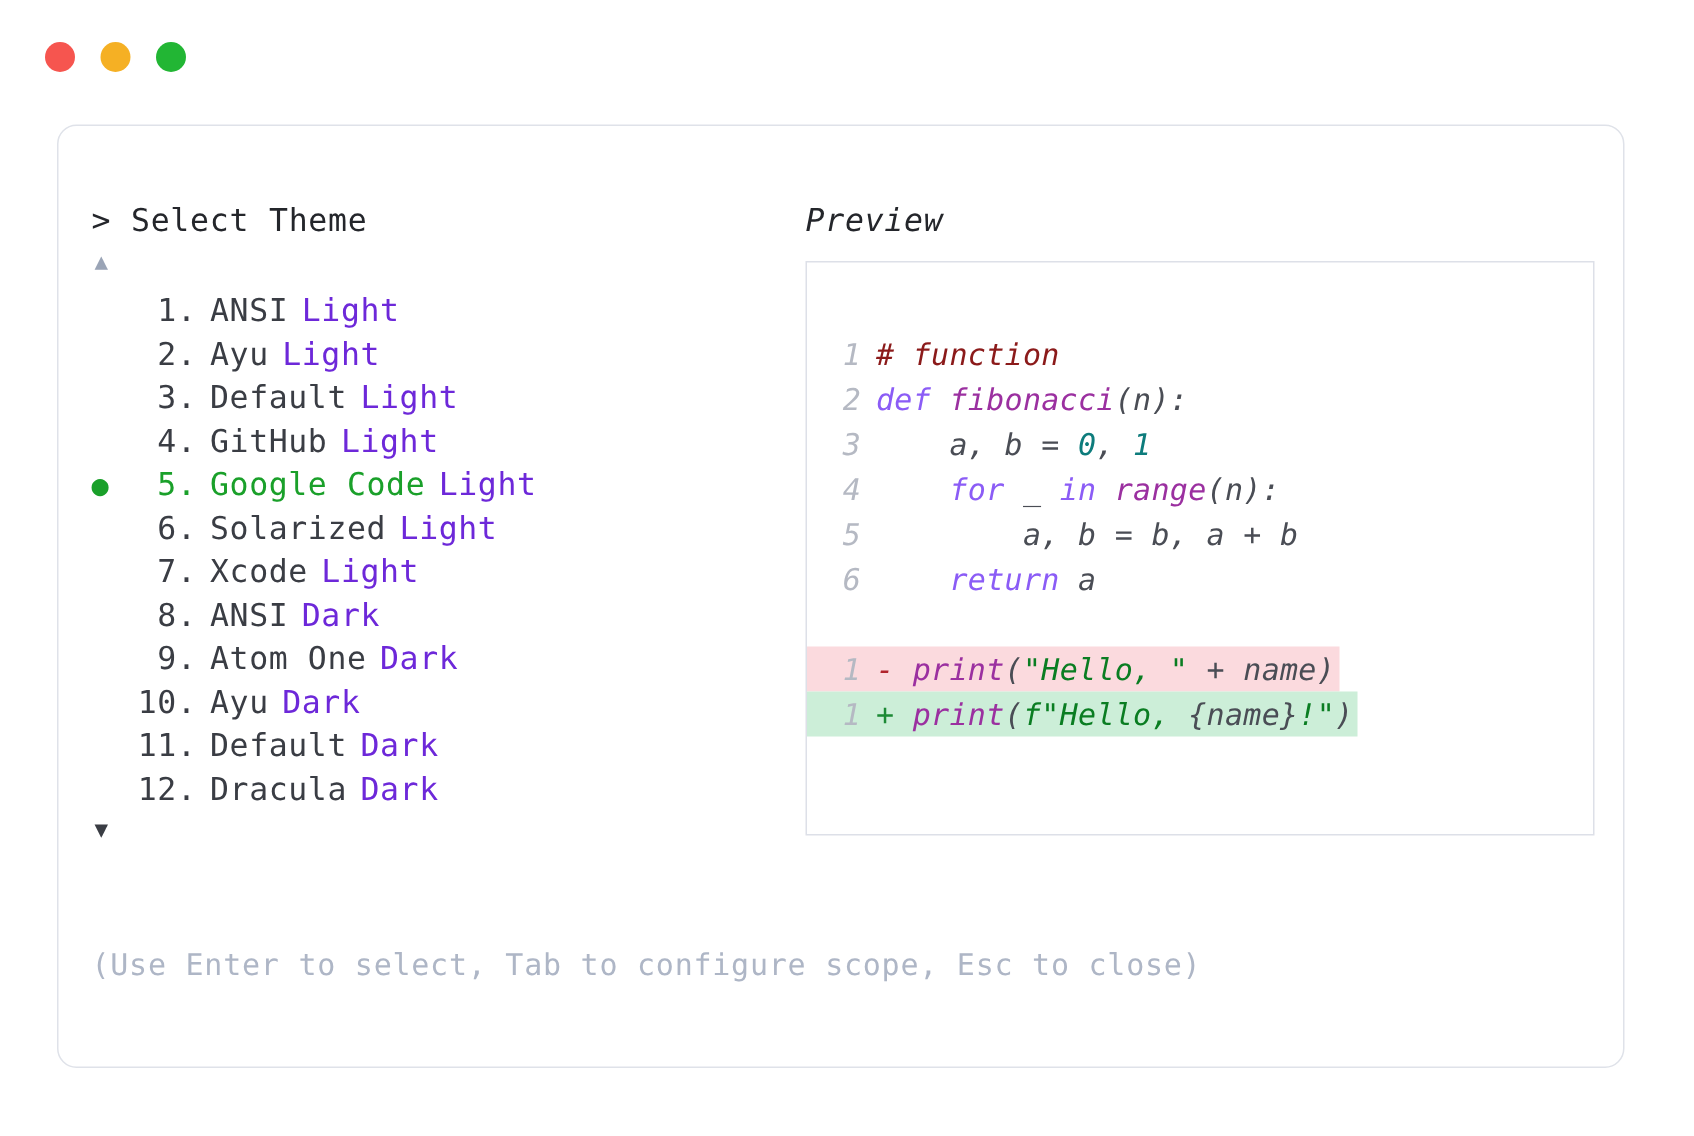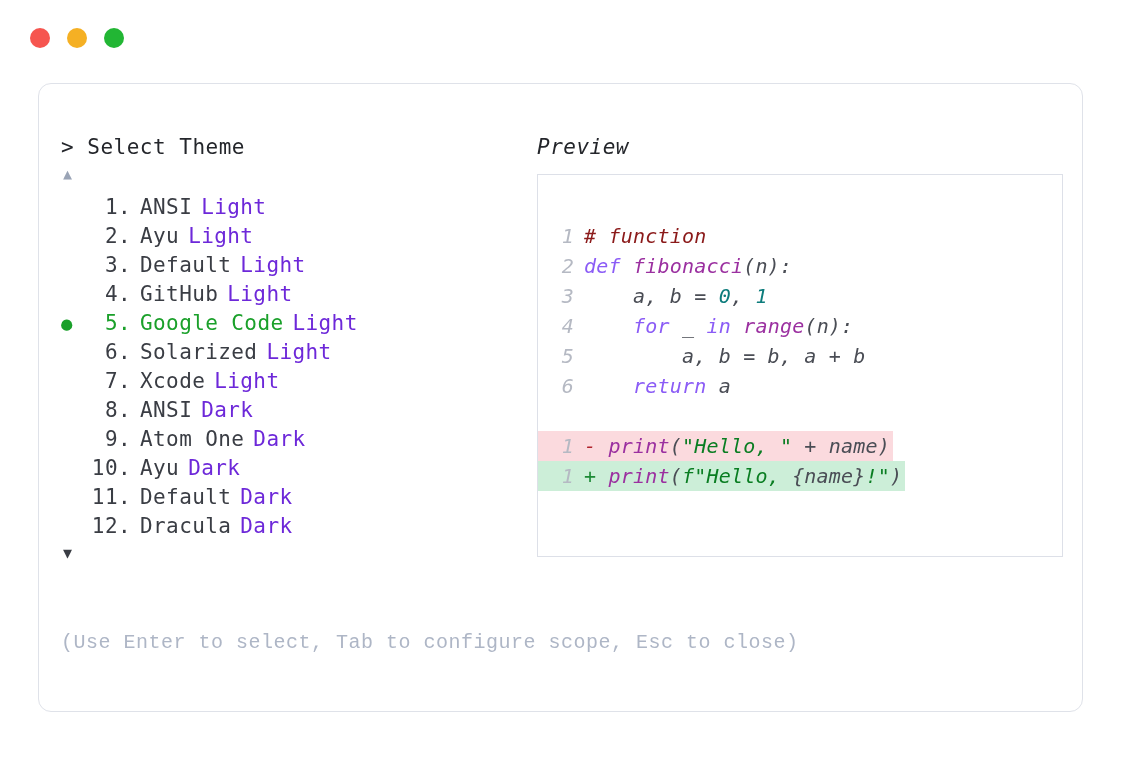--- a/index.html
+++ b/index.html
@@ -171,21 +171,20 @@
   
   .hint {
     position: absolute;
     left: 22px;
     top: 545px;
     font-size: 20px;
     line-height: 28px;
     letter-spacing: 0.5px;
     color: #aeb6c6;
     white-space: pre;
-    font-family: Liberation Mono, monospace;
   }
 </style>
 </head>
 <body>
 
 <div class="titlebar">
   <span class="dot dot-close"></span>
   <span class="dot dot-min"></span>
   <span class="dot dot-max"></span>
 </div>

